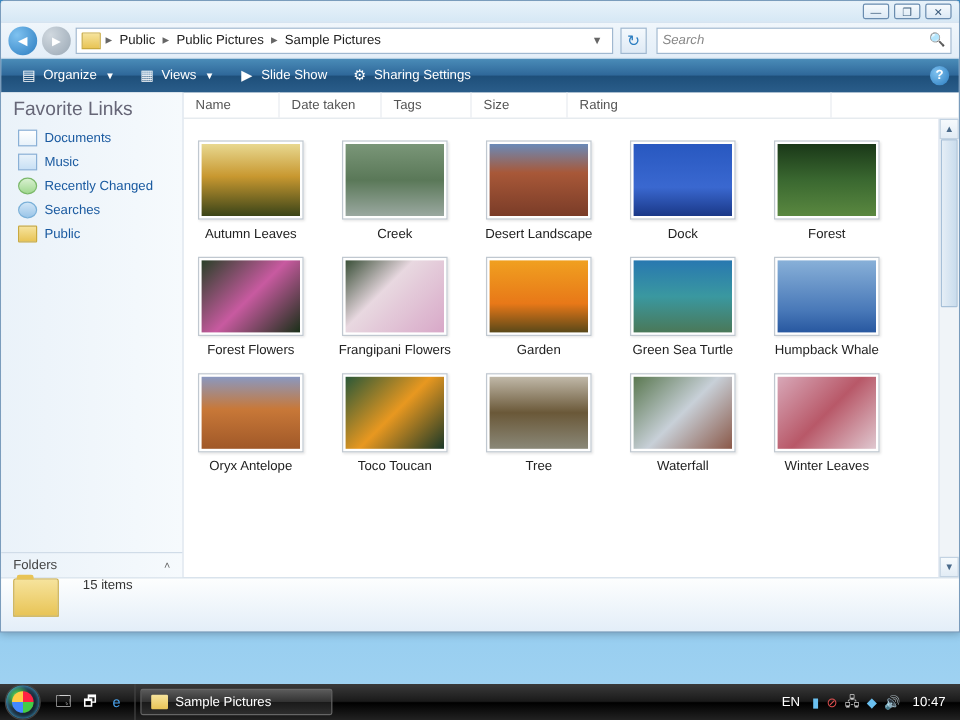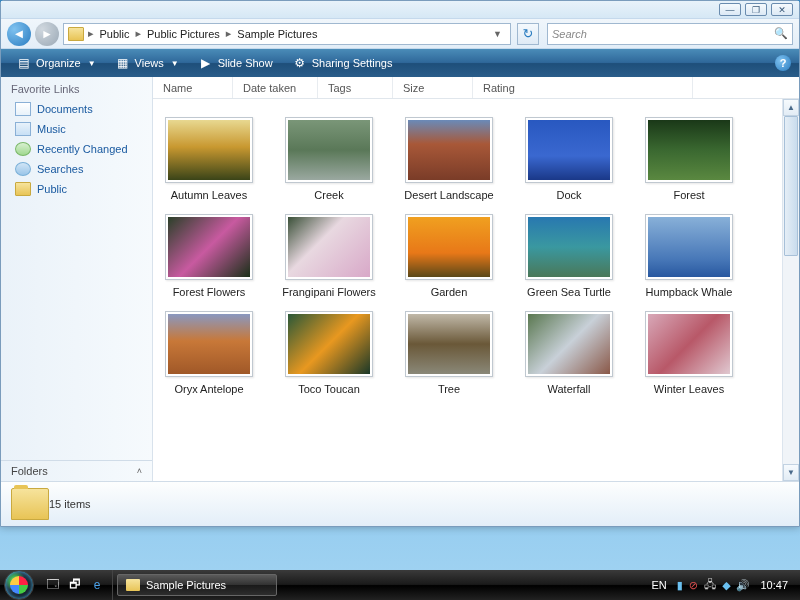--- a/index.html
+++ b/index.html
@@ -19,21 +19,21 @@
 .refreshbtn { width:22px; height:22px; border:1px solid #a0b8d0; background:linear-gradient(#f4f9fd,#dfeaf5); display:flex; align-items:center; justify-content:center; color:#2a7cc0; font-size:13px; cursor:pointer; margin-left:2px; }
 .searchbox { width:246px; height:22px; border:1px solid #a0b8d0; background:#fff; display:flex; align-items:center; padding:0 4px; font-size:11px; color:#888; font-style:italic; margin-left:4px; position:relative; }
 .searchbox .mag { margin-left:auto; font-style:normal; color:#3a6a9a; }
 .toolbar { height:28px; background:linear-gradient(#4a8cb8,#2f689a 48%,#1e4f7a 52%,#2a5d8a); display:flex; align-items:center; padding:0 8px; gap:4px; color:#fff; font-size:11px; }
 .tbtn { display:flex; align-items:center; gap:5px; padding:3px 8px; cursor:pointer; border-radius:2px; }
 .ticon { width:14px; height:14px; display:inline-flex; align-items:center; justify-content:center; font-size:12px; }
 .tarrow { font-size:8px; margin-left:2px; }
 .toolbar .help { margin-left:auto; width:16px; height:16px; border-radius:50%; background:radial-gradient(circle at 35% 35%,#7fc2f0,#2a7cc0); display:flex; align-items:center; justify-content:center; font-size:11px; font-weight:bold; cursor:pointer; }
 .body { display:flex; height:404px; }
 .nav { width:152px; border-right:1px solid #d8e2ec; background:linear-gradient(to right,#eaf2f9,#f6fafd); display:flex; flex-direction:column; }
-.navhead { font-size:11px; color:#667; padding:6px 10px 4px; }
+.navhead { font-size:16px; color:#667; padding:6px 10px 4px; }
 .navlist { flex:1; }
 .navitem { display:flex; align-items:center; gap:6px; padding:3px 10px 3px 14px; font-size:11px; color:#1a5aa0; cursor:pointer; }
 .ni-icon { width:16px; height:14px; display:inline-block; }
 .ico-doc { background:linear-gradient(#fff,#e8f2fa); border:1px solid #8ab0d6; }
 .ico-pic { background:linear-gradient(#c8e5f8,#6bb0dd); border:1px solid #5a9acd; }
 .ico-mus { background:linear-gradient(#e8f2fa,#c8e0f5); border:1px solid #8ab0d6; }
 .ico-rec { background:linear-gradient(#d8f0d0,#a0d890); border:1px solid #7ab868; border-radius:50%; }
 .ico-sea { background:linear-gradient(#d0e5f6,#9ac5e8); border:1px solid #7ab0d8; border-radius:50%; }
 .ico-pub { background:linear-gradient(#f6e39c,#e8c456); border:1px solid #c9a93f; border-radius:1px; }
 .navfoot { border-top:1px solid #d0dce8; padding:4px 10px; font-size:11px; color:#444; display:flex; align-items:center; justify-content:space-between; cursor:pointer; }
@@ -43,21 +43,21 @@
 .colh { padding:0 10px; height:100%; display:flex; align-items:center; border-right:1px solid #e8ecf0; cursor:pointer; }
 .gridwrap { flex:1; overflow-y:auto; padding:18px 6px 10px 6px; }
 .grid { display:flex; flex-wrap:wrap; gap:12px 20px; }
 .item { width:100px; display:flex; flex-direction:column; align-items:center; gap:6px; cursor:pointer; }
 .thumb { width:88px; height:66px; border:1px solid #c0c8d0; padding:2px; background:#fff; box-shadow:1px 1px 2px rgba(0,0,0,.1); }
 .thumb-inner { width:100%; height:100%; }
 .label { font-size:11px; color:#222; text-align:center; line-height:1.2; }
 .scrollbar { position:absolute; right:0; top:22px; bottom:0; width:17px; background:#f0f4f8; border-left:1px solid #dce5ee; }
 .sb-btn { height:17px; background:linear-gradient(#f6fafd,#e2ecf5); border:1px solid #c2d2e2; display:flex; align-items:center; justify-content:center; font-size:8px; color:#4a6a8a; cursor:pointer; }
 .sb-thumb { position:absolute; top:17px; left:1px; right:1px; height:140px; background:linear-gradient(to right,#e5eef6,#c9dced); border:1px solid #a7c0d8; border-radius:1px; cursor:pointer; }
-.details { height:45px; background:linear-gradient(to bottom,#fdfefe,#e3eef8); border-top:1px solid #d0dce8; display:flex; align-items:center; padding:0 10px; gap:0; }
+.details { height:45px; background:linear-gradient(to bottom,#fdfefe,#e3eef8); border-top:1px solid #d0dce8; display:flex; align-items:flex-start; padding:0 10px; gap:20px; }
 .det-icon { width:38px; height:32px; background:linear-gradient(#f6e39c,#e8c456); border:1px solid #c9a93f; border-radius:2px 2px 0 0; position:relative; }
 .det-icon:before { content:""; position:absolute; top:-4px; left:2px; width:14px; height:4px; background:#e8c456; border-radius:2px 2px 0 0; }
 .det-text { font-size:11px; color:#333; }
 
 .taskbar { position:absolute; left:0; bottom:0; width:800px; height:30px; background:linear-gradient(to bottom,#3a3a3a 0%,#1a1a1a 48%,#000 52%,#222 100%); display:flex; align-items:center; color:#fff; font-size:11px; }
 .start { width:38px; height:30px; display:flex; align-items:center; justify-content:center; cursor:pointer; }
 .orb { width:30px; height:30px; border-radius:50%; background:radial-gradient(circle at 35% 35%,#9fe0a0 0%,#3fae48 18%,#234 40%,#000 100%); position:relative; border:1px solid #444; box-shadow:0 0 4px #4fc6ff inset; }
 .orb:after{content:"";position:absolute;inset:5px;border-radius:50%;background:conic-gradient(#f24 0 90deg,#4c4 90deg 180deg,#48f 180deg 270deg,#fc4 270deg 360deg);filter:blur(.5px);}
 .ql { display:flex; gap:4px; padding:0 6px; border-right:1px solid #444; height:100%; align-items:center; }
 .qlbtn { width:18px; height:18px; display:flex; align-items:center; justify-content:center; cursor:pointer; font-size:12px; }

